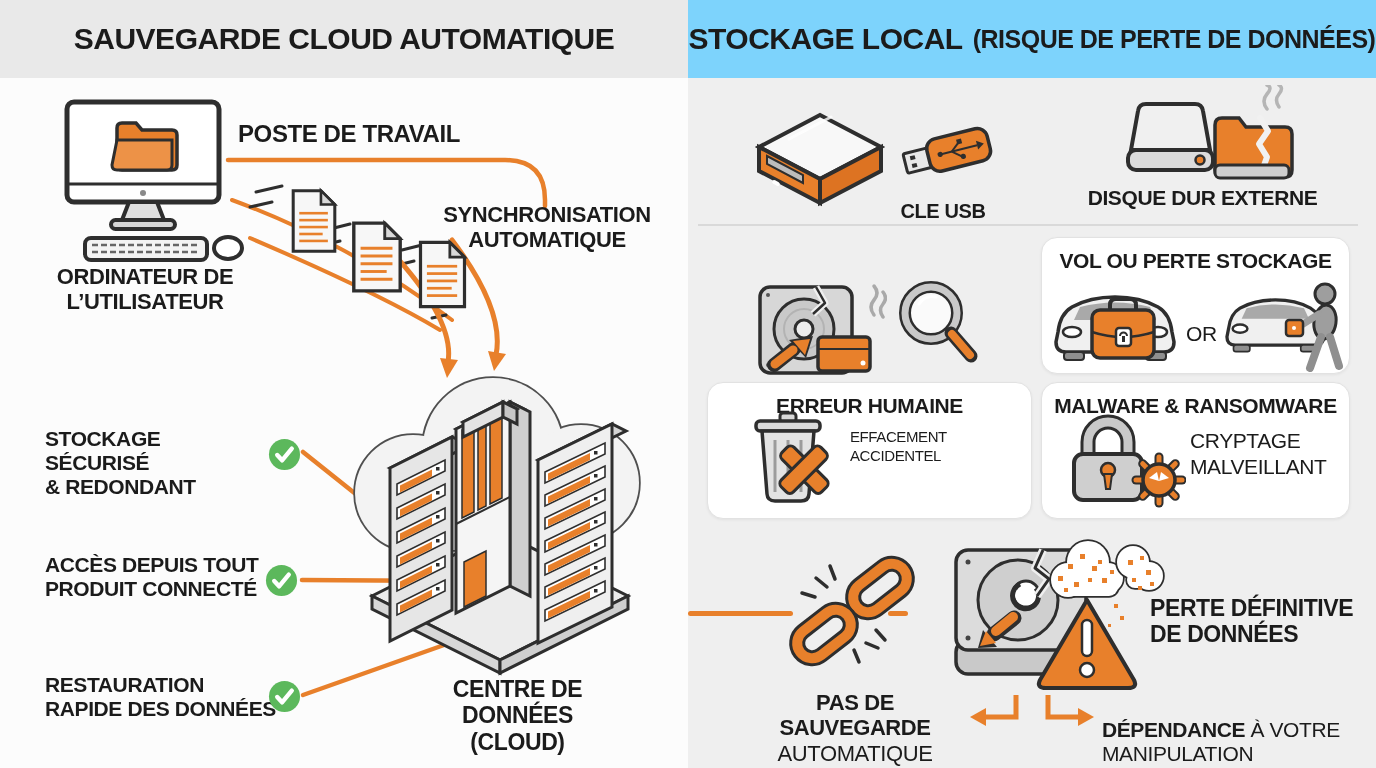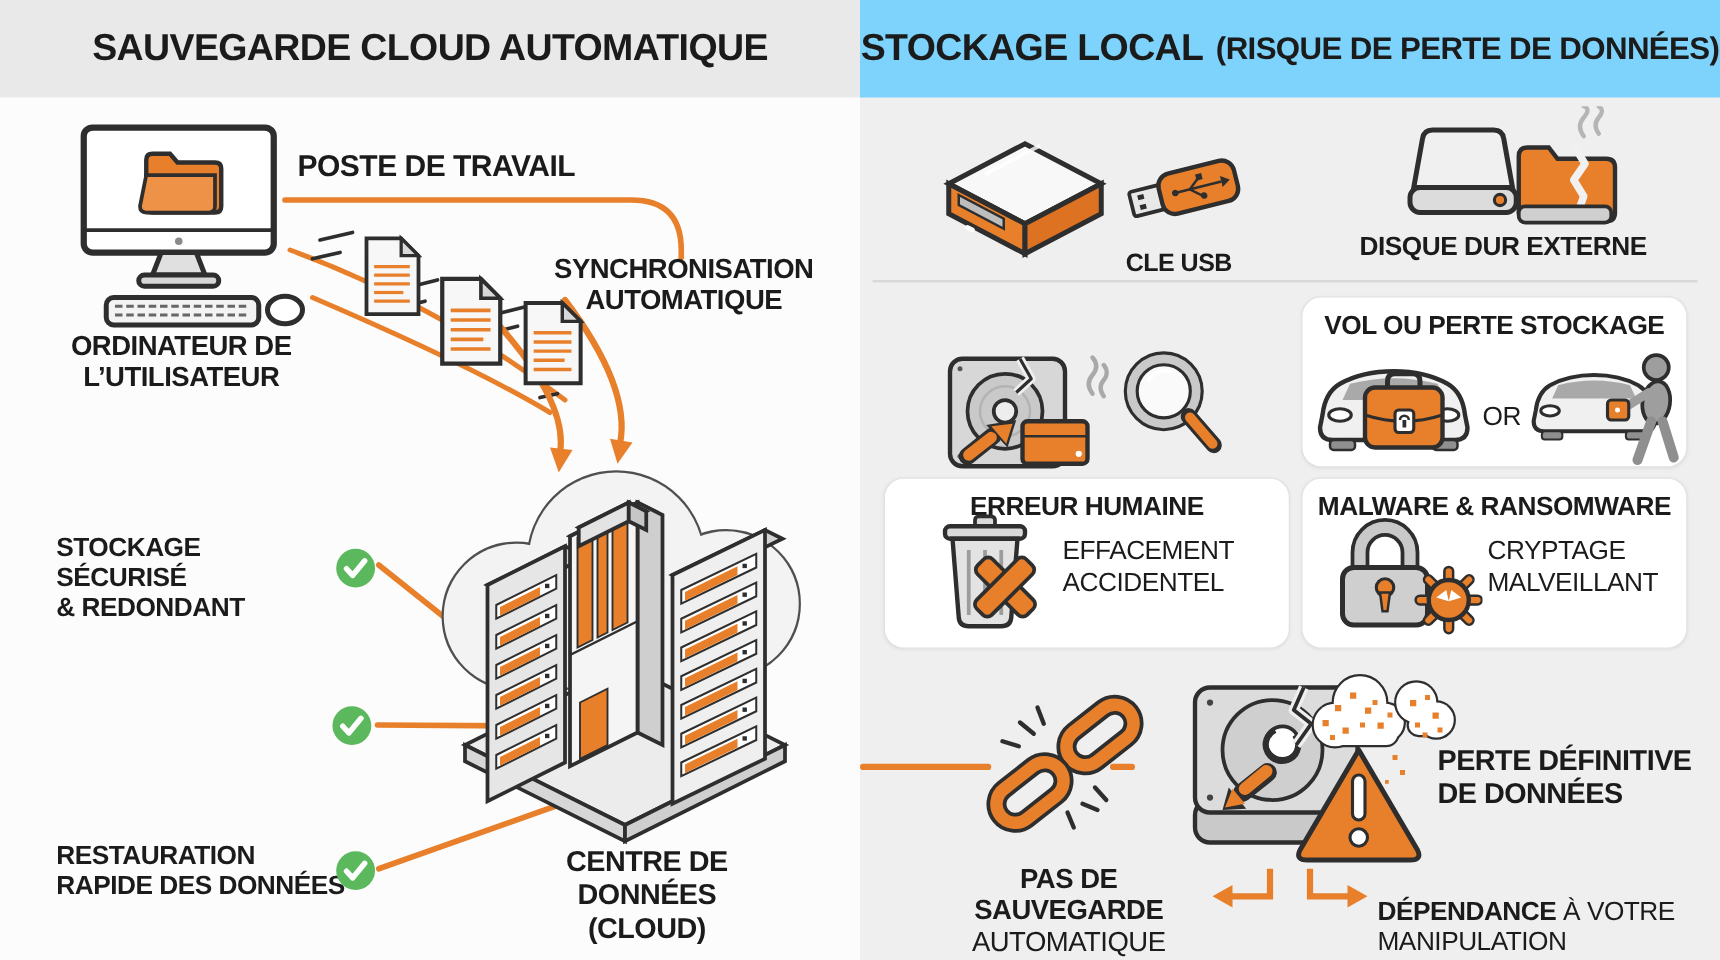--- a/index.html
+++ b/index.html
@@ -228,20 +228,22 @@
 AUTOMATIQUE</div>
   <div class="abs txt" style="left:45px;top:427px;width:225px;font-size:21px;">STOCKAGE SÉCURISÉ
 &amp; REDONDANT</div>
 
   <div class="abs txt center" style="left:395px;top:676px;width:245px;font-size:23px;">CENTRE DE DONNÉES
 (CLOUD)</div>
   <svg class="abs" style="left:268px;top:438px;width:33px;height:33px;" viewBox="0 0 34 34">
     <circle cx="17" cy="17" r="16" fill="#5CB85C"></circle>
     <path d="M9.5,17.5 l5,5.5 l10,-12" stroke="#fff" stroke-width="4.5" fill="none" stroke-linecap="round" stroke-linejoin="round"></path>
   </svg>
+  <div class="abs txt" style="left:45px;top:553px;width:225px;font-size:21px;">ACCÈS DEPUIS TOUT
+PRODUIT CONNECTÉ</div>
   <svg class="abs" style="left:265px;top:564px;width:33px;height:33px;" viewBox="0 0 34 34">
     <circle cx="17" cy="17" r="16" fill="#5CB85C"></circle>
     <path d="M9.5,17.5 l5,5.5 l10,-12" stroke="#fff" stroke-width="4.5" fill="none" stroke-linecap="round" stroke-linejoin="round"></path>
   </svg>
   <div class="abs txt" style="left:45px;top:673px;width:235px;font-size:21px;">RESTAURATION
 RAPIDE DES DONNÉES</div>
   <svg class="abs" style="left:268px;top:680px;width:33px;height:33px;" viewBox="0 0 34 34">
     <circle cx="17" cy="17" r="16" fill="#5CB85C"></circle>
     <path d="M9.5,17.5 l5,5.5 l10,-12" stroke="#fff" stroke-width="4.5" fill="none" stroke-linecap="round" stroke-linejoin="round"></path>
   </svg>
@@ -375,21 +377,21 @@
       </g>
     <g>
       <g transform="rotate(45 62 62)">
           <rect x="34" y="53" width="56" height="17" rx="5" fill="#E8802B" stroke="#2e2e2e" stroke-width="3"></rect>
         </g>
       <g transform="rotate(-45 62 62)">
           <rect x="34" y="53" width="56" height="17" rx="5" fill="#E8802B" stroke="#2e2e2e" stroke-width="3"></rect>
         </g>
     </g>
   </svg>
-  <div class="abs txt reg" style="left:850px;top:428px;width:170px;font-size:21px;line-height:1.25;">EFFACEMENT
+  <div class="abs txt reg" style="left:850px;top:428px;width:170px;font-size:15px;line-height:1.25;">EFFACEMENT
 ACCIDENTEL</div>
 
   <div class="card" style="left:1041px;top:382px;width:307px;height:135px;">
     <div class="card-title">MALWARE &amp; RANSOMWARE</div>
   </div>
   <svg class="abs" style="left:1056px;top:408px;width:130px;height:100px;" viewBox="0 0 130 100">
     <g>
       <path d="M32,48 v-14 a20,20 0 0 1 40,0 v14" fill="none" stroke="#2e2e2e" stroke-width="15"></path>
       <path d="M32,48 v-14 a20,20 0 0 1 40,0 v14" fill="none" stroke="#c9c9c9" stroke-width="9"></path>
       <rect x="18" y="46" width="68" height="46" rx="9" fill="#cfcfcf" stroke="#2e2e2e" stroke-width="4"></rect>

